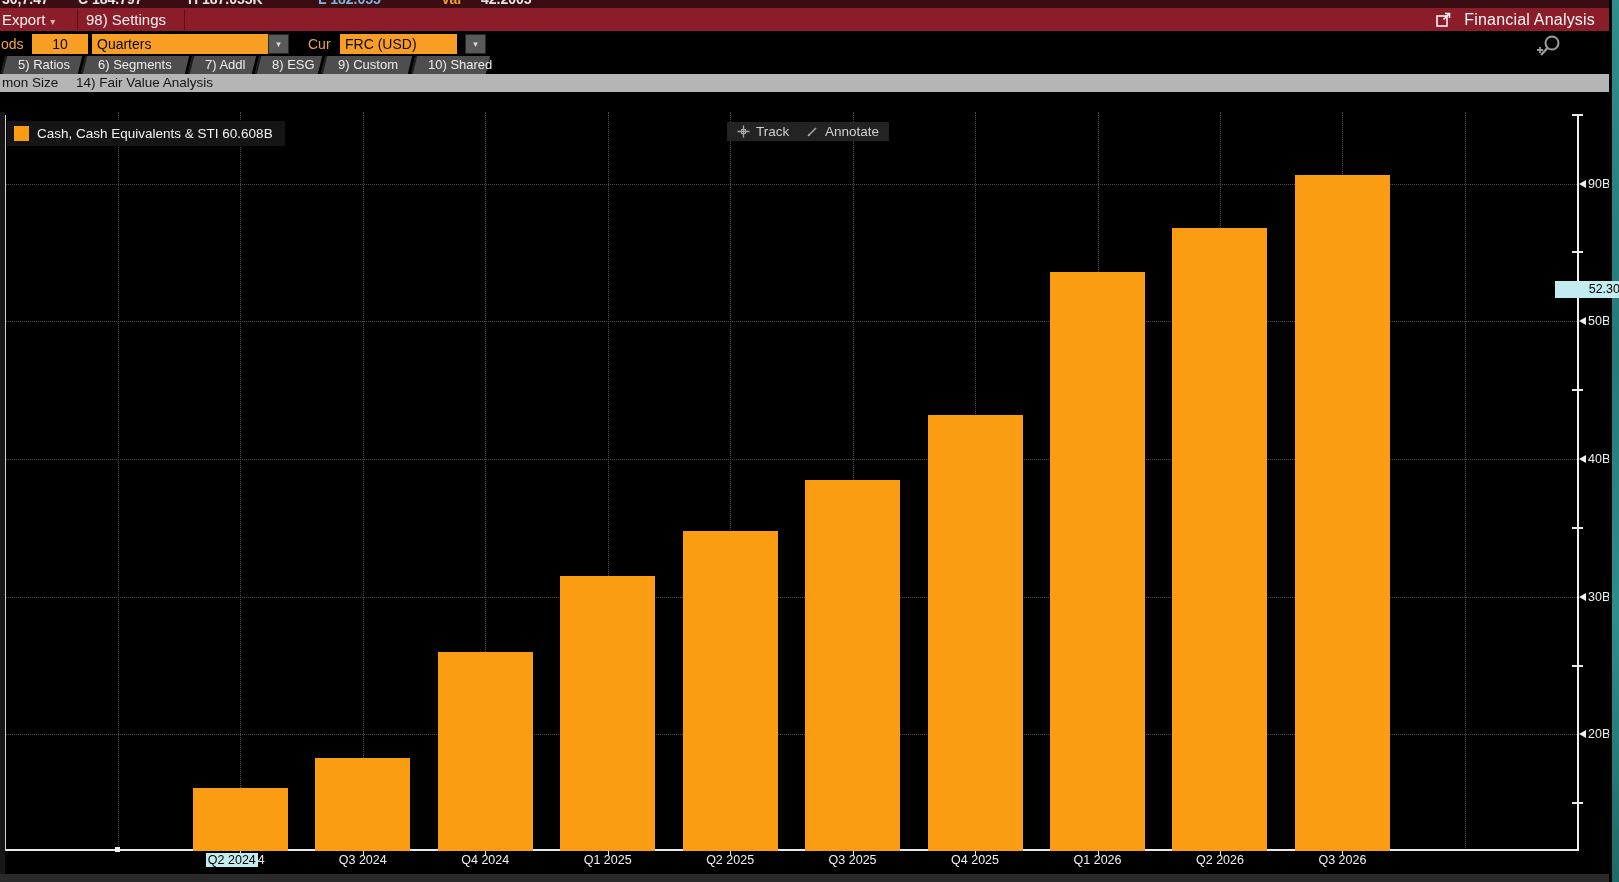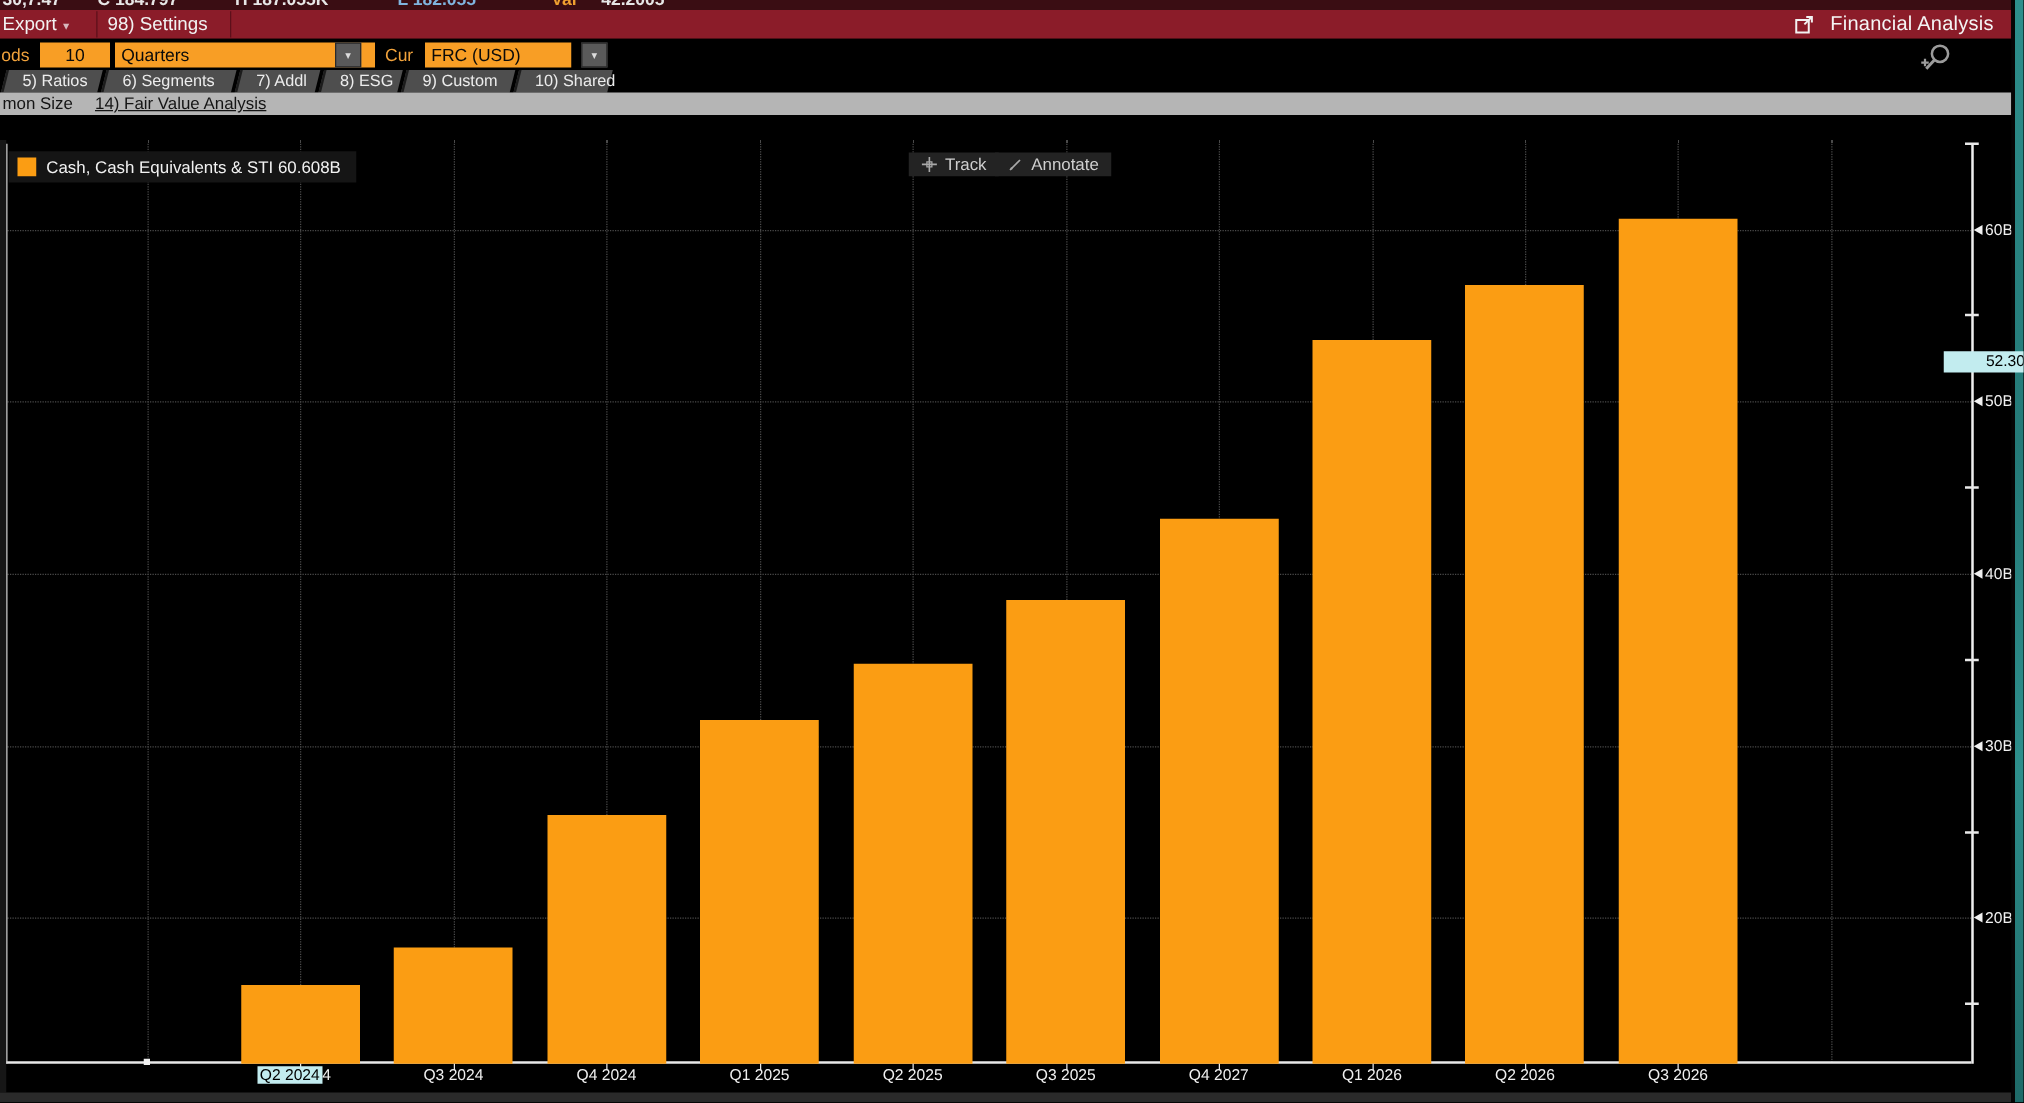--- a/index.html
+++ b/index.html
@@ -103,21 +103,21 @@
           <path d="M8.5 7.5 L14.5 1.5 M10 1.5 H14.5 V6" fill="none" stroke="#f2f2f2" stroke-width="1.6"></path>
         </svg>
       </span>
       <span class="fa-title">Financial Analysis</span>
     </div>
   </div>
 
   <div class="abs toolbar">
     <span class="amber-label" style="left:1px;">ods</span>
     <span class="amber-field" style="left:32px;width:56px;text-align:center;">10</span>
-    <span class="amber-field" style="left:92px;width:208px;">Quarters</span>
+    <span class="amber-field" style="left:92px;width:177px;">Quarters</span>
     <span class="dd-btn" style="left:268px;">▾</span>
     <span class="amber-label" style="left:308px;">Cur</span>
     <span class="amber-field" style="left:340px;width:117px;">FRC (USD)</span>
     <span class="dd-btn" style="left:465px;">▾</span>
     <span class="abs" style="left:1533px;top:2px;">
       <svg width="28" height="26" viewBox="0 0 28 26">
         <circle cx="19" cy="10" r="6.5" fill="none" stroke="#9b9b9b" stroke-width="2"></circle>
         <line x1="14.5" y1="15" x2="8" y2="22" stroke="#9b9b9b" stroke-width="2.4"></line>
         <path d="M4 17 H10 M7 14 V20" stroke="#9b9b9b" stroke-width="1.8"></path>
       </svg>
@@ -140,21 +140,21 @@
       <div class="tab" style="left: 323px; width: 87px;">
         <span>9) Custom</span>
       </div>
       <div class="tab" style="left: 413px; width: 75px;">
         <span>10) Shared</span>
       </div>
     </div>
 
   <div class="abs graybar">
     <span class="g-item" style="left:2px;">mon Size</span>
-    <span class="g-item" style="left:76px;text-decoration:underline;">14) Fair Value Analysis</span>
+    <span class="g-item" style="left:76px;">14) Fair Value Analysis</span>
   </div>
 
 
   <div class="abs chart" id="chart">
     <div class="left-gutter"></div>
     <div id="grid-layer">
         <div class="vgrid" style="left: 117.84px;"></div>
         <div class="vgrid" style="left: 240.3px;"></div>
         <div class="vgrid" style="left: 362.76px;"></div>
         <div class="vgrid" style="left: 485.22px;"></div>
@@ -190,41 +190,41 @@
     <div id="axis-layer">
         <div class="ytick-arrow" style="left: 1579px; top: 618.343px;"></div>
         <div class="ytick-label" style="top: 614.343px;">20B</div>
         <div class="ytick-arrow" style="left: 1579px; top: 480.657px;"></div>
         <div class="ytick-label" style="top: 476.657px;">30B</div>
         <div class="ytick-arrow" style="left: 1579px; top: 342.97px;"></div>
         <div class="ytick-label" style="top: 338.97px;">40B</div>
         <div class="ytick-arrow" style="left: 1579px; top: 205.284px;"></div>
         <div class="ytick-label" style="top: 201.284px;">50B</div>
         <div class="ytick-arrow" style="left: 1579px; top: 67.597px;"></div>
-        <div class="ytick-label" style="top: 63.597px;">60B</div>
+        <div class="ytick-label" style="top: 63.597px;">90B</div>
         <div class="minor-tick" style="top: 690.187px;"></div>
         <div class="minor-tick" style="top: 552.5px;"></div>
         <div class="minor-tick" style="top: 414.813px;"></div>
         <div class="minor-tick" style="top: 277.127px;"></div>
         <div class="minor-tick" style="top: 139.44px;"></div>
         <div class="minor-tick" style="top: 1.75373px;"></div>
         <div class="xtick" style="left: 240.3px;"></div>
         <div class="xlabel" style="left: 170.3px;"><span class="hl">Q2 2024</span><span>4</span></div>
         <div class="xtick" style="left: 362.76px;"></div>
         <div class="xlabel" style="left: 297.76px;">Q3 2024</div>
         <div class="xtick" style="left: 485.22px;"></div>
         <div class="xlabel" style="left: 420.22px;">Q4 2024</div>
         <div class="xtick" style="left: 607.68px;"></div>
         <div class="xlabel" style="left: 542.68px;">Q1 2025</div>
         <div class="xtick" style="left: 730.14px;"></div>
         <div class="xlabel" style="left: 665.14px;">Q2 2025</div>
         <div class="xtick" style="left: 852.6px;"></div>
         <div class="xlabel" style="left: 787.6px;">Q3 2025</div>
         <div class="xtick" style="left: 975.06px;"></div>
-        <div class="xlabel" style="left: 910.06px;">Q4 2027</div>
+        <div class="xlabel" style="left: 910.06px;">Q4 2025</div>
         <div class="xtick" style="left: 1097.52px;"></div>
         <div class="xlabel" style="left: 1032.52px;">Q1 2026</div>
         <div class="xtick" style="left: 1219.98px;"></div>
         <div class="xlabel" style="left: 1154.98px;">Q2 2026</div>
         <div class="xtick" style="left: 1342.44px;"></div>
         <div class="xlabel" style="left: 1277.44px;">Q3 2026</div>
         <div class="xsquare" style="left: 115.34px;"></div>
       </div>
 
     <div class="legend">

